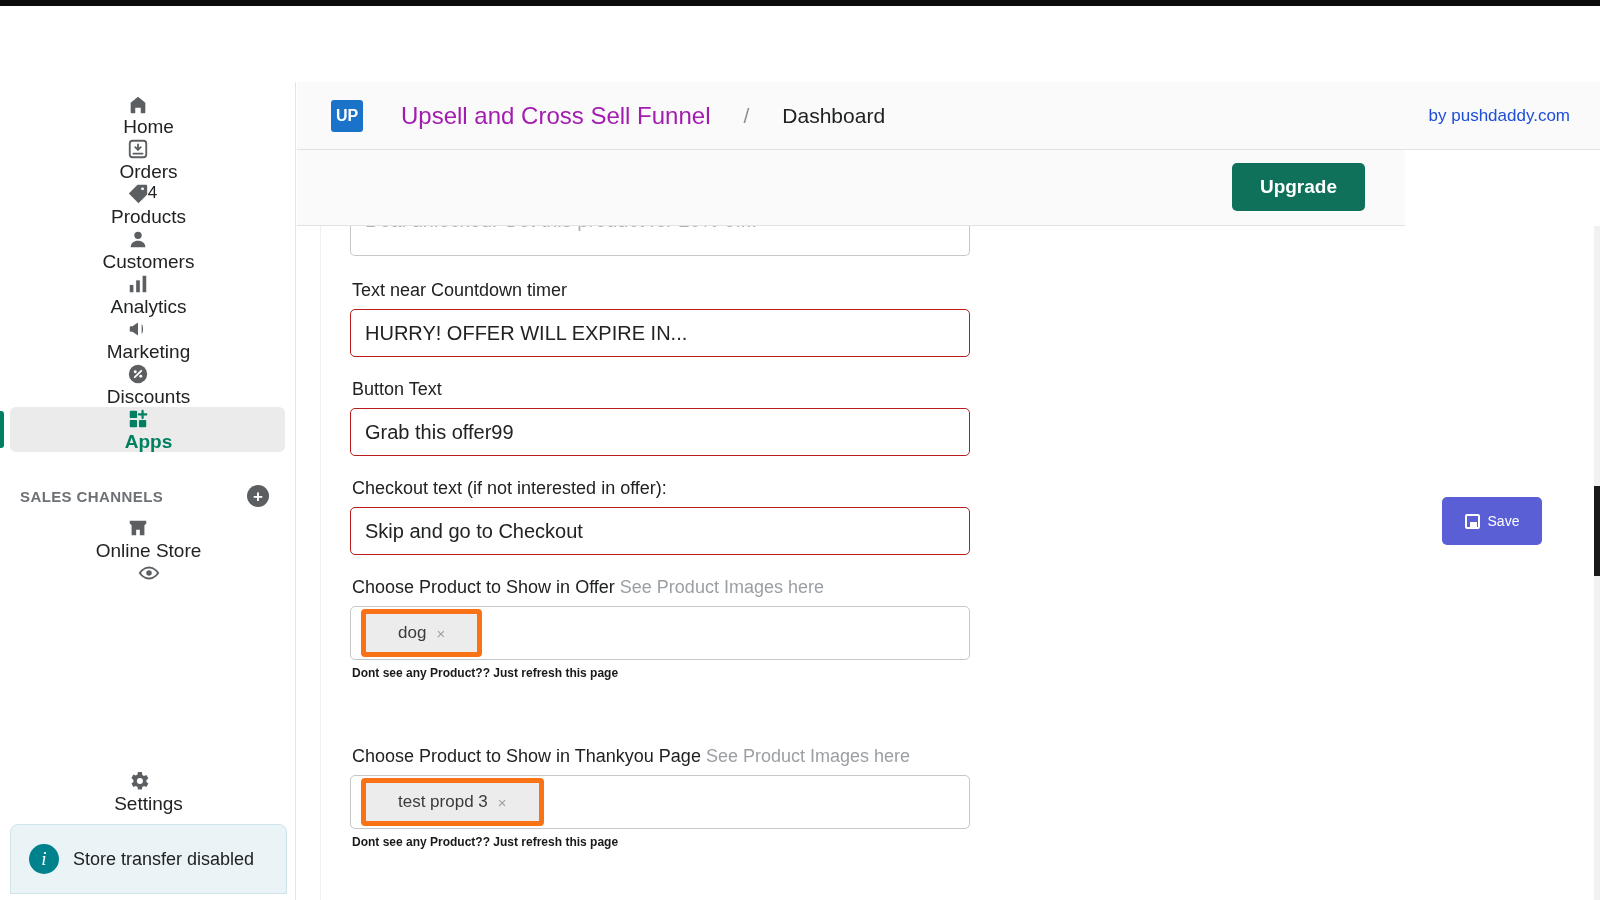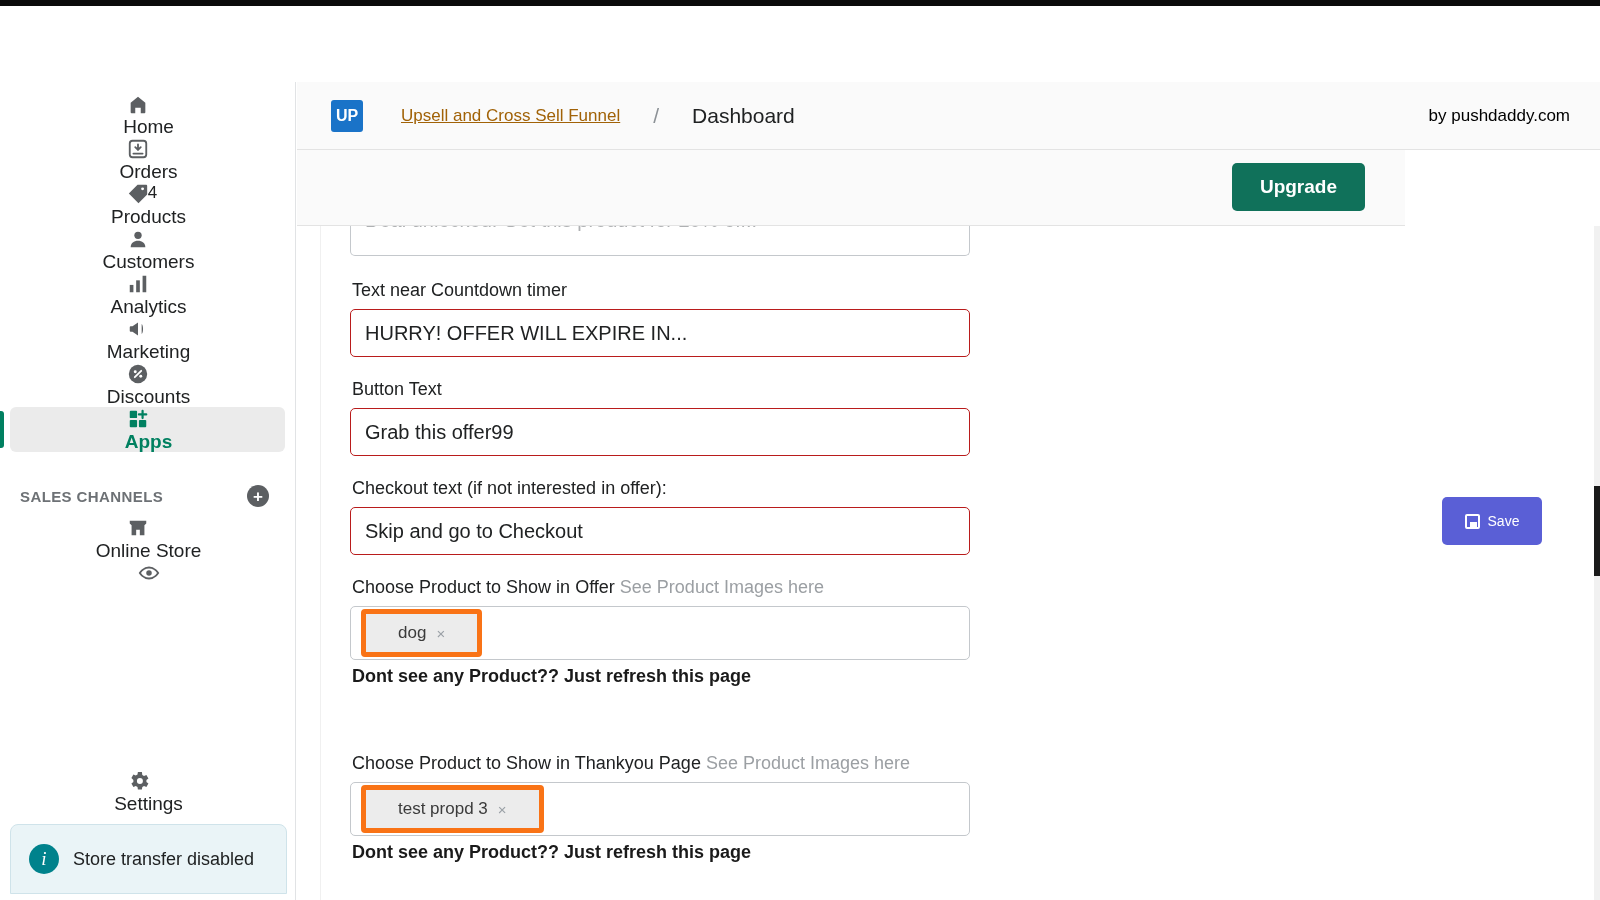--- a/index.html
+++ b/index.html
@@ -133,27 +133,27 @@
   }
   .app-badge {
     width: 32px; height: 32px;
     background: #1a73c8;
     color: #fff;
     font-size: 16px; font-weight: 700;
     display: flex; align-items: center; justify-content: center;
     border-radius: 3px;
     margin-right: 14px;
   }
-  .crumb-app { font-size: 17px; color: #a16207; text-decoration: underline; }
+  .crumb-app { font-size: 24px; color: #a21caf; }
   .crumb-sep { font-size: 21px; color: #8c9196; margin: 0 9px; }
   .crumb-page { font-size: 21px; color: #202223; }
   .by-line {
     margin-left: auto;
     font-size: 17px;
-    color: #000000;
+    color: #1d4ed8;
   }
 
   .app-subbar {
     position: absolute;
     top: 150px; left: 297px;
     width: 1108px; height: 76px;
     background: #fafafa;
     border-bottom: 1px solid #e3e3e3;
   }
   .upgrade-btn {
@@ -233,21 +233,21 @@
     background: #ececec;
     border: 5px solid #f97316;
     border-radius: 4px;
     font-size: 17px;
     color: #3b3b3b;
     padding: 9px 32px;
     display: inline-flex; align-items: center;
   }
   .token .x { margin-left: 10px; color: #9aa0a6; font-size: 15px; }
   .hint-strong {
-    font-size: 18px;
+    font-size: 12px;
     font-weight: 700;
     color: #1a1a1a;
     margin: 6px 0 0 2px;
   }
   .gap-block { height: 44px; }
 
   
   .save-btn {
     position: absolute;
     left: 1121px; top: 271px;

